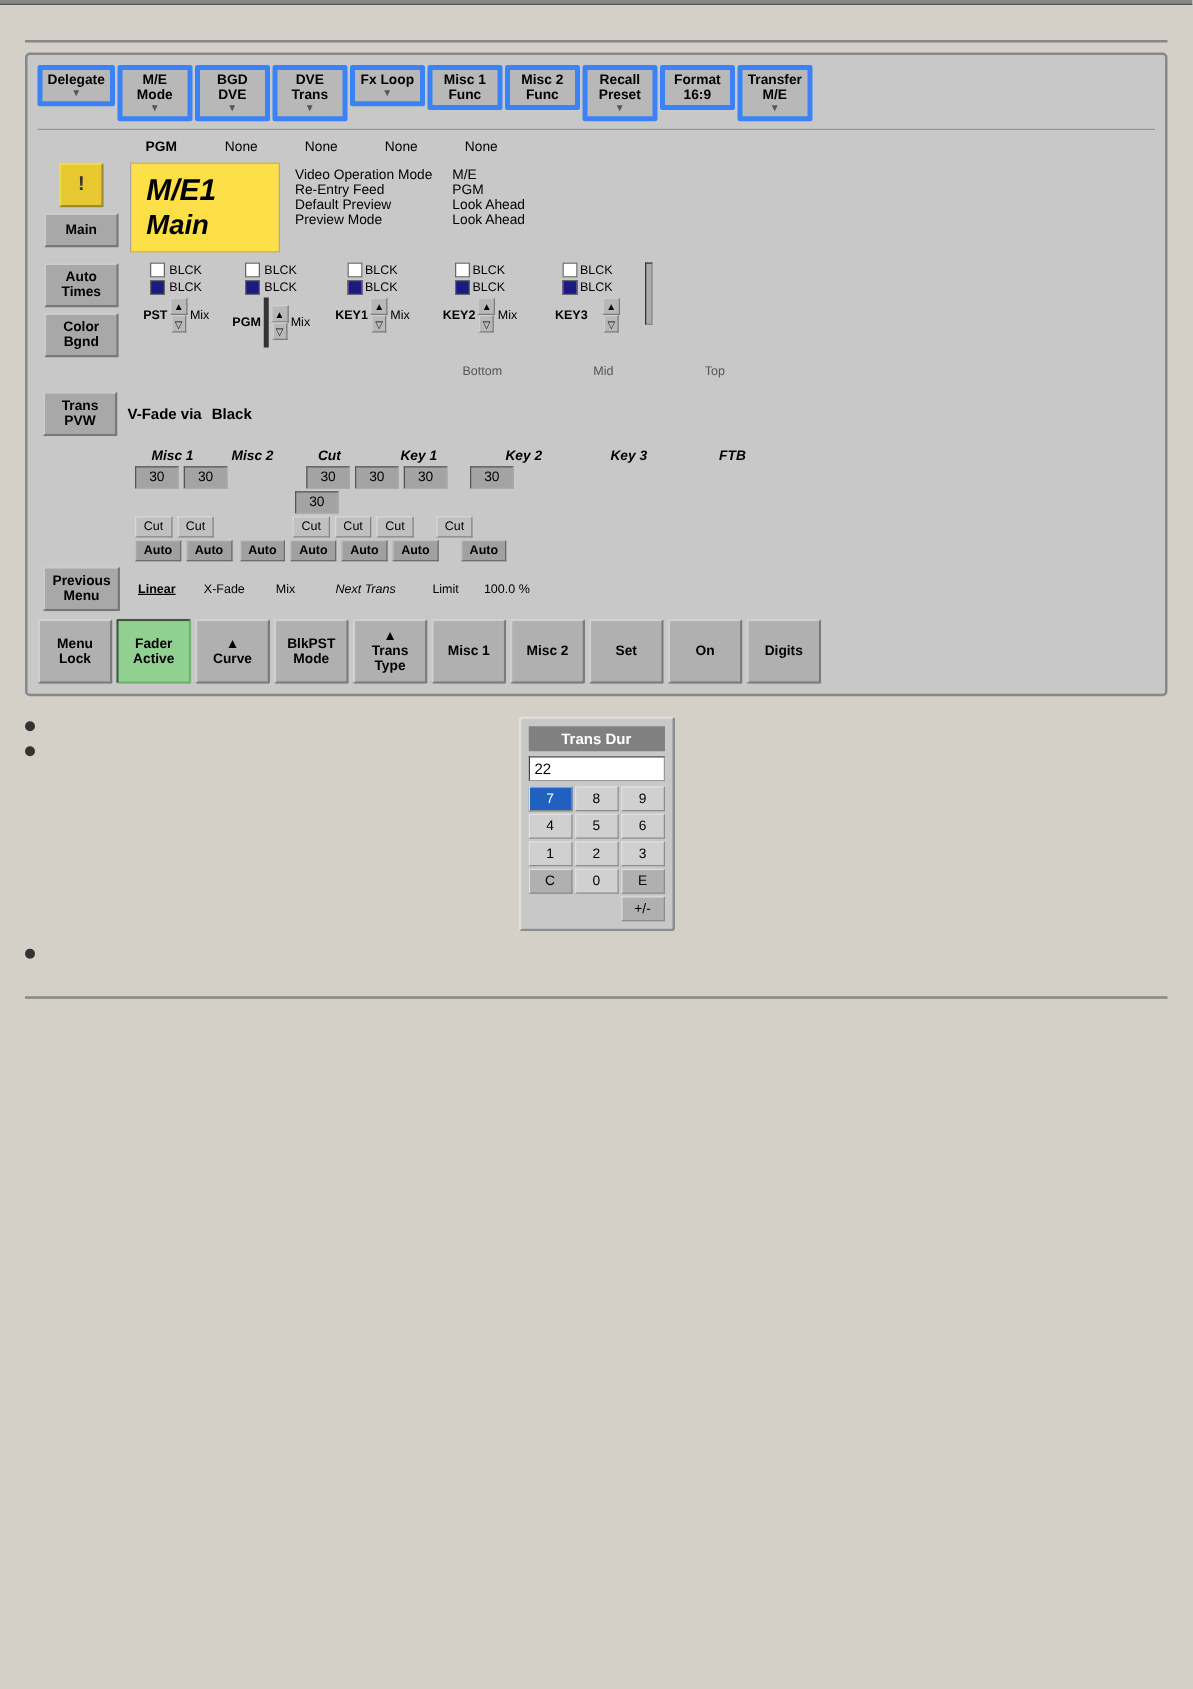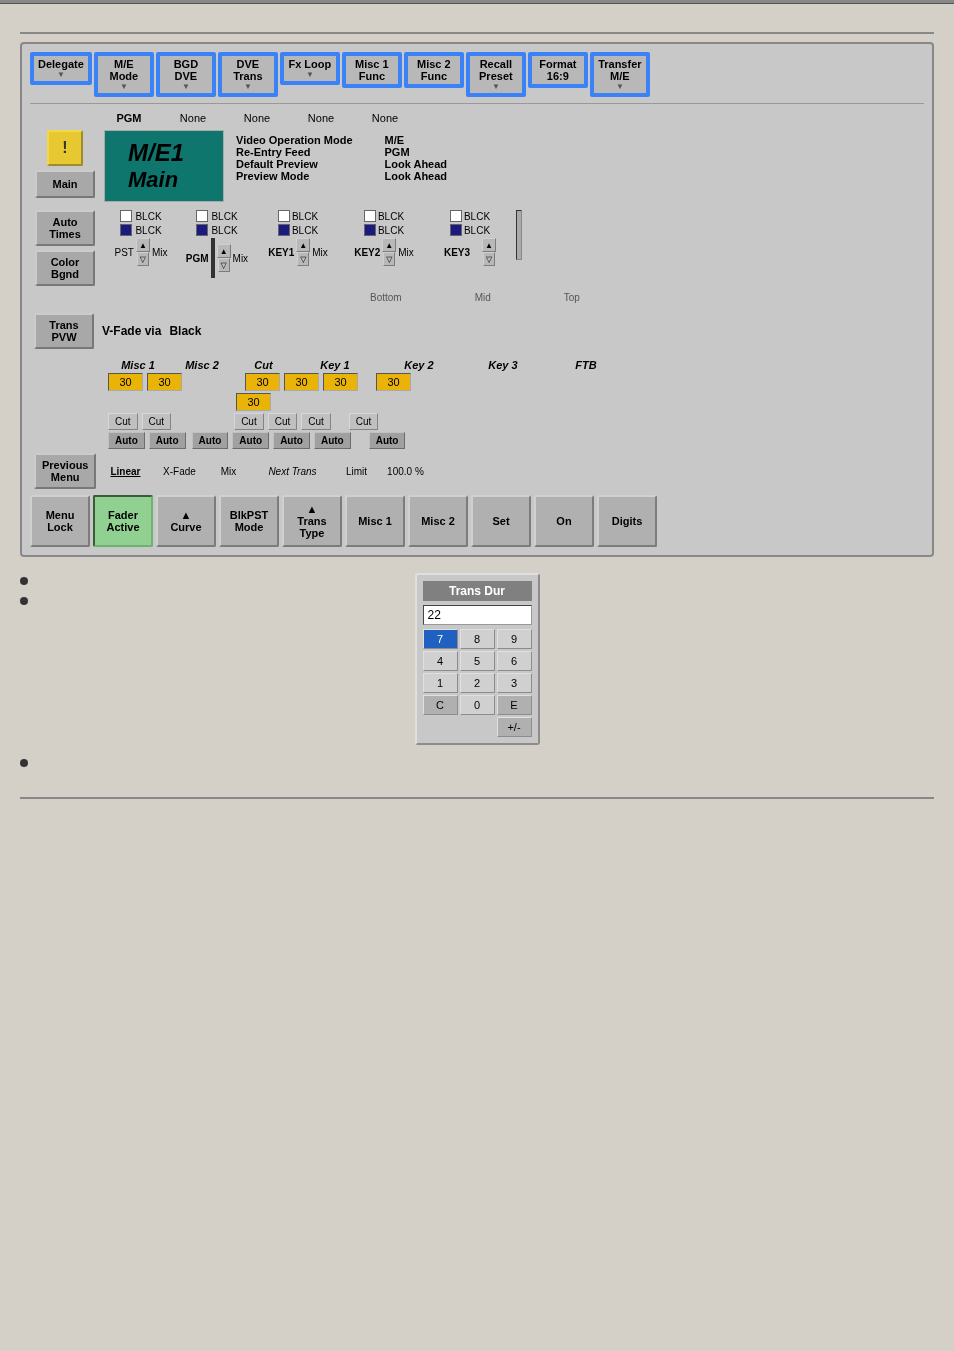--- a/index.html
+++ b/index.html
@@ -114,21 +114,21 @@
       background: #b8b8b8;
       border: 1px outset #d0d0d0;
       font-size: 8px;
       padding: 0 2px;
       cursor: pointer;
       height: 14px;
       line-height: 14px;
     }
 
     .value-display {
-      background: #eab308;
+      background: #a3a3a3;
       border: 1px inset #aaa;
       padding: 2px 6px;
       font-size: 11px;
       min-width: 35px;
       text-align: center;
     }
 
     .cut-btn {
       background: #c0c0c0;
       border: 1px outset #d8d8d8;
@@ -345,27 +345,27 @@
 
     <div class="row-flex" style="margin-bottom:8px; align-items: flex-start;">
 
       <div class="col-flex" style="width:70px; gap:4px;">
         <div class="btn btn-yellow" style="width:36px;height:36px;font-size:16px;font-weight:bold;color:#333;">
           <span>!</span>
         </div>
         <div class="btn" style="width:60px;">Main</div>
       </div>
 
-      <div style="background:#0f766e;border:1px solid #aaa;padding:8px 23px;min-width:120px;">
+      <div style="background:#fde047;border:1px solid #aaa;padding:8px 12px;min-width:120px;">
         <div class="me-title">M/E1</div>
         <div class="me-subtitle">Main</div>
       </div>
 
       <div style="flex:1;padding:4px 8px;font-size:11px;">
-        <div class="row-flex" style="gap:32px;font-weight:bold;">
+        <div class="row-flex" style="gap:16px;">
           <div>
             <div>Video Operation Mode</div>
             <div>Re-Entry Feed</div>
             <div>Default Preview</div>
             <div>Preview Mode</div>
           </div>
           <div>
             <div>M/E</div>
             <div>PGM</div>
             <div>Look Ahead</div>
@@ -392,21 +392,21 @@
             <span>BLCK</span>
           </div>
         </div>
         <div class="row-flex" style="gap:2px;">
           <div class="cb-item">
             <div class="cb-box filled"></div>
             <span>BLCK</span>
           </div>
         </div>
         <div class="row-flex" style="gap:2px;">
-          <span style="font-size:10px;font-weight:normal;text-align:center;">PST</span>
+          <span style="font-size:10px;font-weight:bold;text-align:center;">PST</span>
           <div class="col-flex" style="gap:0;">
             <button class="stepper-btn">▲</button>
             <button class="stepper-btn">▽</button>
           </div>
           <span style="font-size:10px;">Mix</span>
         </div>
       </div>
 
       <div class="col-flex" style="gap:2px; min-width:70px;">
         <div class="row-flex" style="gap:2px;">

